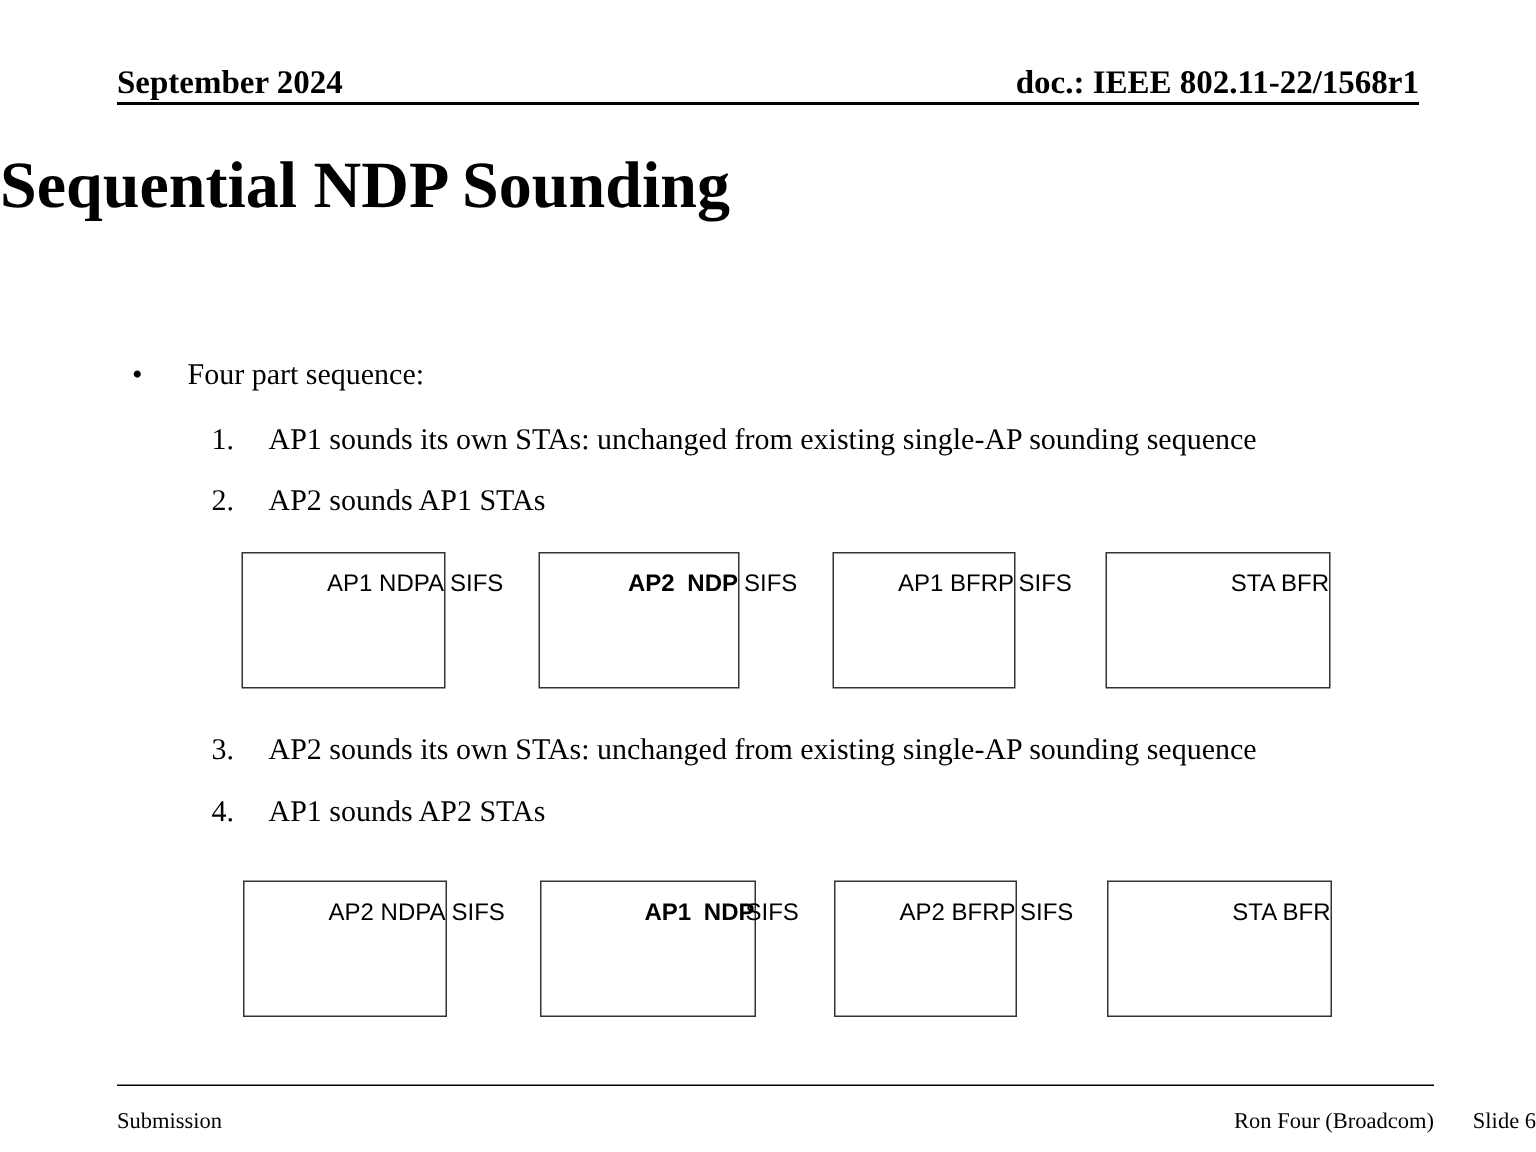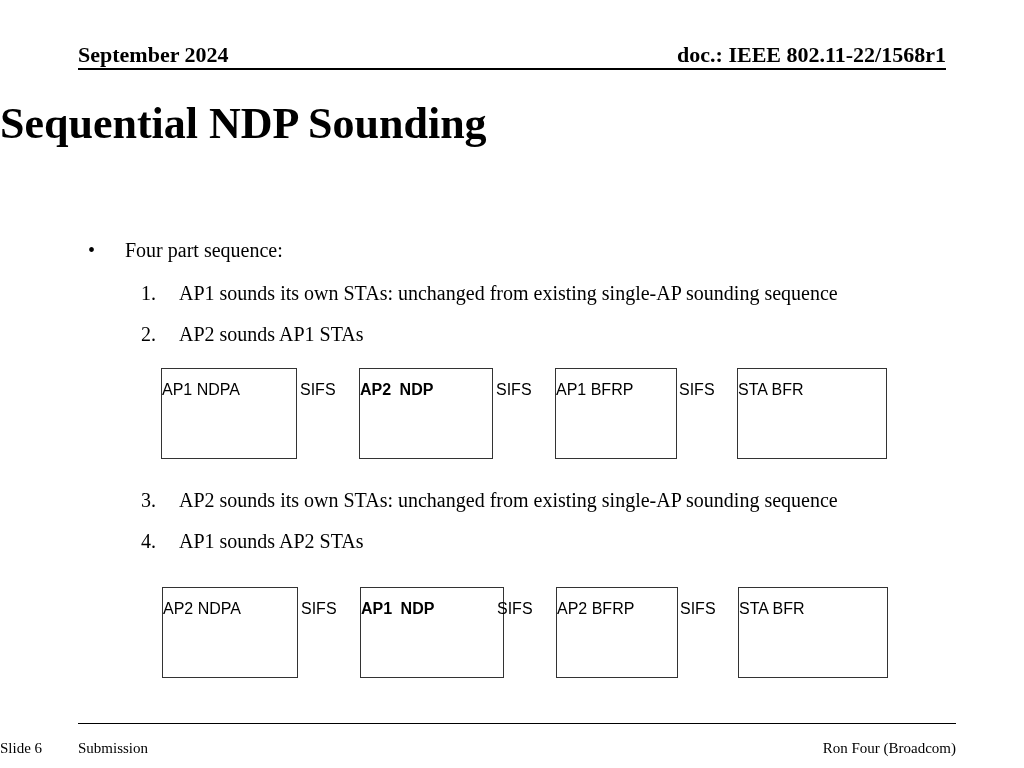--- a/index.html
+++ b/index.html
@@ -5,21 +5,21 @@
   html, body { margin:0; padding:0; }
   body { width:1024px; height:768px; background:#ffffff; position:relative; overflow:hidden; font-family:"Liberation Serif", serif; color:#000; }
   .hdr-left { position:absolute; left:78px; top:42px; font-size:22px; font-weight:bold;text-align:center; }
   .hdr-right { position:absolute; right:78px; top:42px; font-size:22px; font-weight:bold; }
   .hdr-line { position:absolute; left:78px; width:868px; top:68px; height:2px; background:#000; }
   .title { position:absolute; left:0; width:1024px; top:98px; text-align:left; font-size:44px; font-weight:bold; }
   .bullet { position:absolute; left:88px; top:239px; font-size:20px; }
   .bullet-text { position:absolute; left:125px; top:239px; font-size:20px; }
   .num { position:absolute; left:141px; font-size:20px; }
   .num-text { position:absolute; left:179px; font-size:20px; }
-  .box { position:absolute; border:1px solid #333; box-sizing:border-box; background:#fff; font-family:"Liberation Sans", sans-serif; font-size:16px; text-align:left; padding-top:12px; }
+  .box { position:absolute; border:1px solid #333; box-sizing:border-box; background:#fff; font-family:"Liberation Sans", sans-serif; font-size:16px; text-align:right; padding-top:12px; }
   .box.bold { font-weight:bold; word-spacing:4px; }
   .sifs { position:absolute; font-family:"Liberation Sans", sans-serif; font-size:16px; text-align:left; }
   .ftr-line { position:absolute; left:78px; width:878px; top:723px; height:1px; background:#000; }
   .ftr { position:absolute; top:728px; font-size:15px;margin-top:12px; }
 </style>
 </head>
 <body>
 
 <div class="hdr-left">September 2024</div>
 <div class="hdr-right">doc.: IEEE 802.11-22/1568r1</div>
@@ -55,14 +55,14 @@
   <div class="sifs" style="left:301px;top:600px;width:56px">SIFS</div>
   <div class="box bold" style="left:360px;top:587px;width:144px;height:91px">AP1  NDP</div>
   <div class="sifs" style="left:497px;top:600px;width:56px">SIFS</div>
   <div class="box" style="left:556px;top:587px;width:122px;height:91px">AP2 BFRP</div>
   <div class="sifs" style="left:680px;top:600px;width:56px">SIFS</div>
   <div class="box" style="left:738px;top:587px;width:150px;height:91px">STA BFR</div>
 </div>
 
 <div class="ftr-line"></div>
 <div class="ftr" style="left:78px">Submission</div>
-<div class="ftr" style="left:0;width:1024px;text-align:left">Slide 6</div>
+<div class="ftr" style="left:0;width:1024px;text-align:right">Slide 6</div>
 <div class="ftr" style="right:68px">Ron Four (Broadcom)</div>
 
 </body></html>

